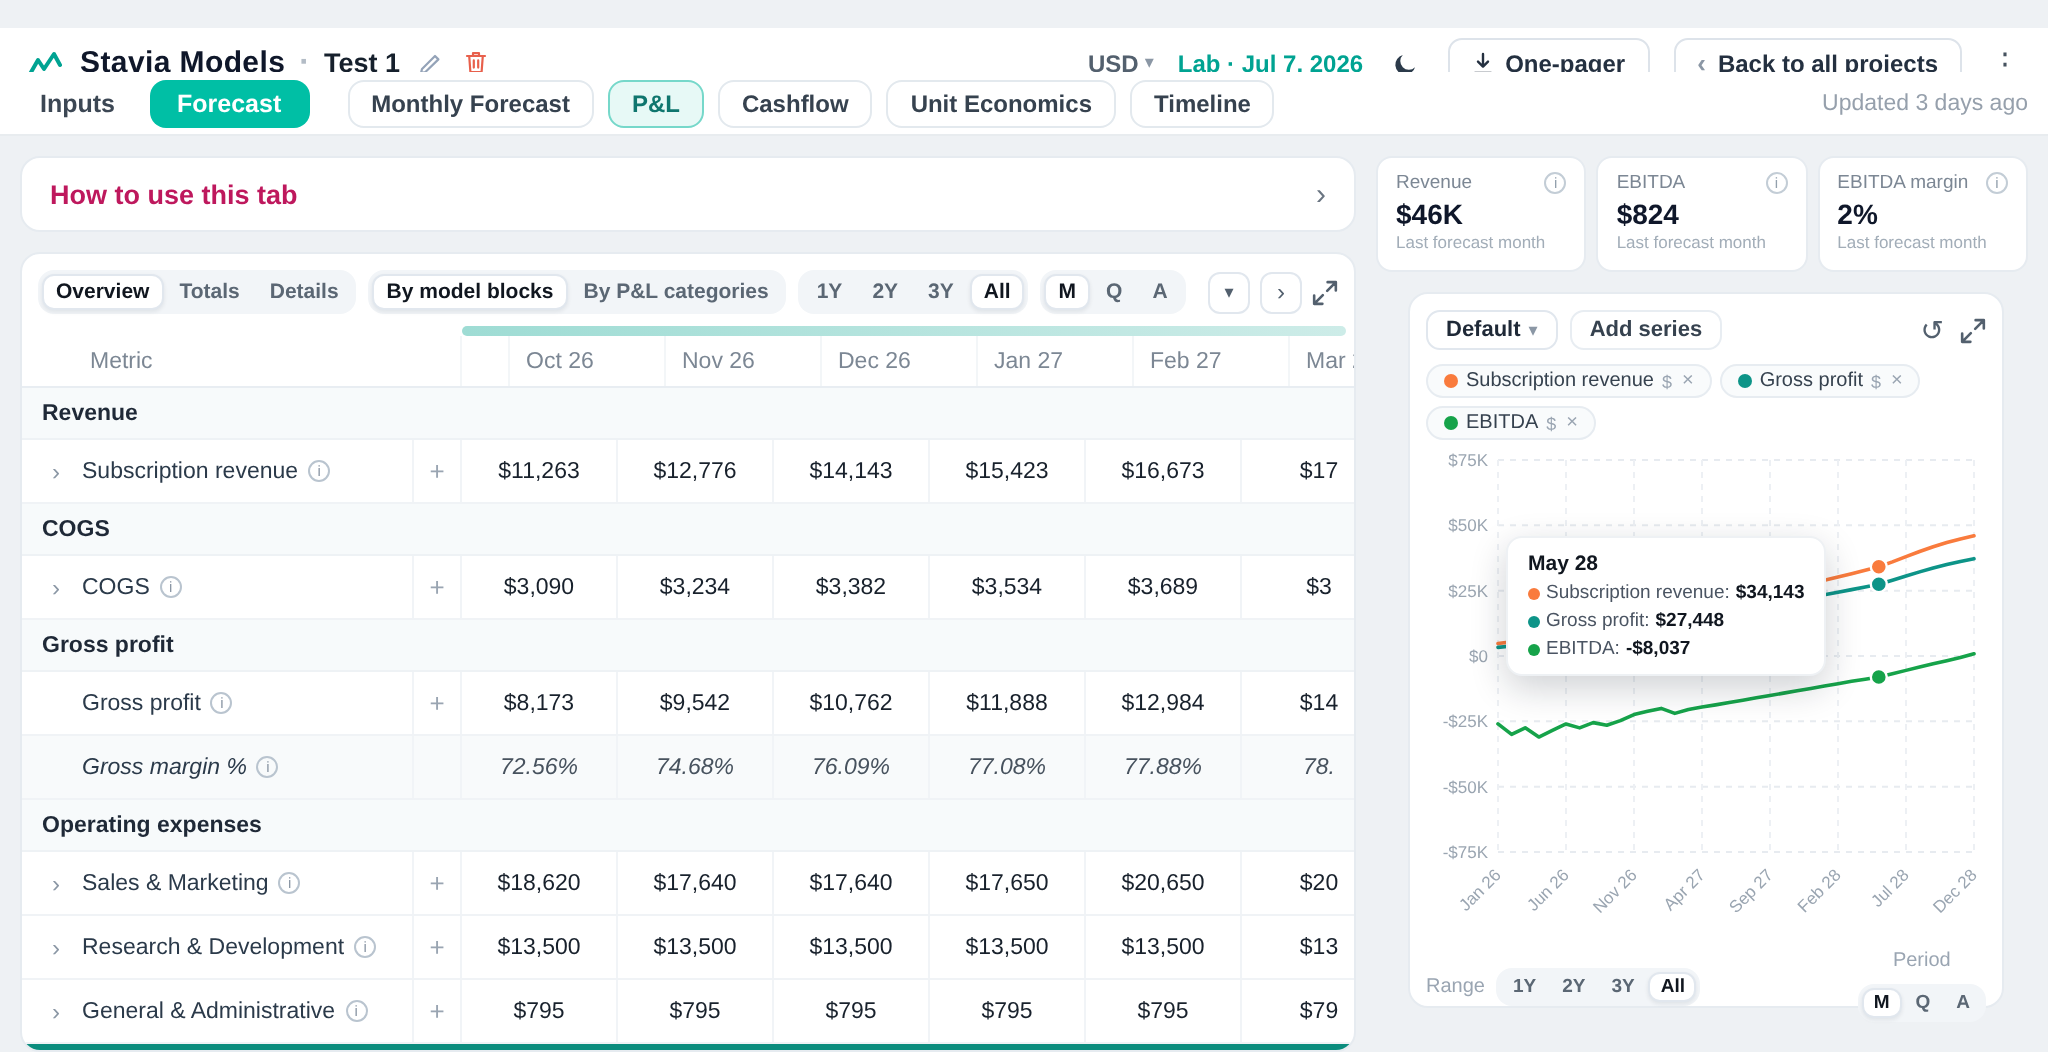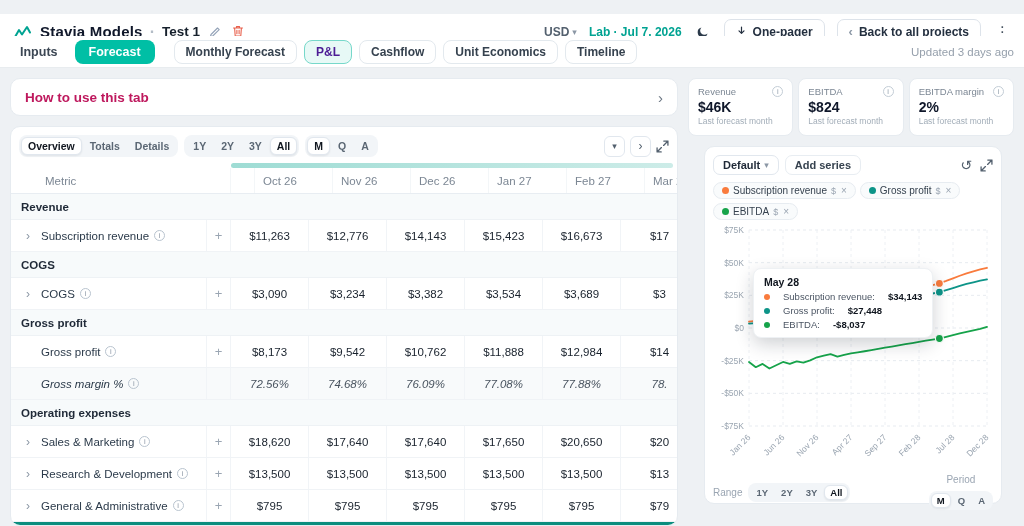--- a/index.html
+++ b/index.html
@@ -26,21 +26,21 @@
   .kebab { font-size:15px; color:#46525f; padding:0 2px; }
 
   
   .tabbar { position:absolute; top:36px; left:0; right:0; height:32px; background:#fff;
             border-bottom:1px solid #e8ecef; display:flex; align-items:center; padding:0 10px; gap:7px; }
   .tab-plain { font-size:12.5px; font-weight:600; color:#3c4754; padding:4px 10px; }
   .tab-pill  { font-size:12.5px; font-weight:700; color:#fff; background:#00bfa5; border-radius:8px; padding:5px 14px; }
   .subtabs { display:flex; gap:7px; margin-left:12px; }
   .subtab { font-size:12px; font-weight:600; color:#36424f; background:#fff; border:1px solid #e3e9ee;
             border-radius:8px; padding:4px 11px; }
-  .subtab-active { background:#e7f9f6; border-color:#76d8ca; color:#4c1d95; }
+  .subtab-active { background:#e7f9f6; border-color:#76d8ca; color:#0f766e; }
   .updated { margin-left:auto; font-size:11.5px; color:#96a0ac; }
 
   
   .content { position:absolute; top:68px; left:0; right:0; bottom:0; }
   .left-col  { position:absolute; left:10px; top:10px; width:668px; }
   .right-col { position:absolute; left:688px; top:10px; width:326px; }
 
   .help-card { height:38px; background:#fff; border:1px solid #e6ebf0; border-radius:10px;
                display:flex; align-items:center; padding:0 14px; margin-bottom:10px; }
   .help-label { font-size:13.5px; font-weight:700; color:#be185d; }
@@ -103,21 +103,21 @@
   .legend { display:flex; flex-wrap:wrap; gap:4px; margin-top:7px; }
   .lchip { display:flex; align-items:center; gap:4px; border:1px solid #e7ecf1; background:#f9fbfc;
            border-radius:12px; padding:2px 8px; font-size:10px; color:#36424f; }
   .ldot { width:7px; height:7px; border-radius:50%; }
   .lunit { color:#9aa5b2; font-size:9px; }
   .lclose { color:#9aa5b2; font-size:10px; margin-left:1px; }
   .chart-wrap { position:relative; margin-top:4px; }
   .tooltip { position:absolute; left:40px; top:44px; background:#fff; border-radius:8px;
              box-shadow:0 6px 18px rgba(15,23,42,.20); border:1px solid #eef1f4; padding:7px 10px; min-width:156px; }
   .tt-title { font-size:10.5px; font-weight:700; color:#10161f; margin-bottom:3px; }
-  .tt-row { display:flex; align-items:center; gap:13px; font-size:9.5px; color:#4b5563; margin-top:3px; white-space:nowrap; }
+  .tt-row { display:flex; align-items:center; gap:3px; font-size:9.5px; color:#4b5563; margin-top:3px; white-space:nowrap; }
   .tt-dot { flex:none; width:6px; height:6px; border-radius:50%; }
   .tt-val { font-weight:700; color:#10161f; }
   .chart-foot { display:flex; align-items:center; gap:6px; margin-top:2px; font-size:10px; color:#9aa5b2; }
   .foot-label { font-size:10px; color:#9aa5b2; }
   .foot-right { margin-left:auto; display:flex; align-items:center; gap:6px;flex-direction:column; }
   .chart-foot .segbtn { font-size:9.5px; padding:2px 6px; }
   .chart-foot .segbtn-active { padding:1px 5px; }
 </style>
 </head>
 <body>
@@ -193,20 +193,24 @@
         <span class="help-chev">›</span>
       </div>
 
       <div class="table-card">
         <div class="controls">
           <div class="seg" id="view-tabs">
               <button class="segbtn segbtn-active">Overview</button>
               <button class="segbtn">Totals</button>
               <button class="segbtn">Details</button>
             </div>
+          <div class="seg" id="group-modes">
+              <button class="segbtn segbtn-active">By model blocks</button>
+              <button class="segbtn">By P&amp;L categories</button>
+            </div>
           <div class="seg" id="table-ranges">
               <button class="segbtn">1Y</button>
               <button class="segbtn">2Y</button>
               <button class="segbtn">3Y</button>
               <button class="segbtn segbtn-active">All</button>
             </div>
           <div class="seg" id="table-periods">
               <button class="segbtn segbtn-active">M</button>
               <button class="segbtn">Q</button>
               <button class="segbtn">A</button>

